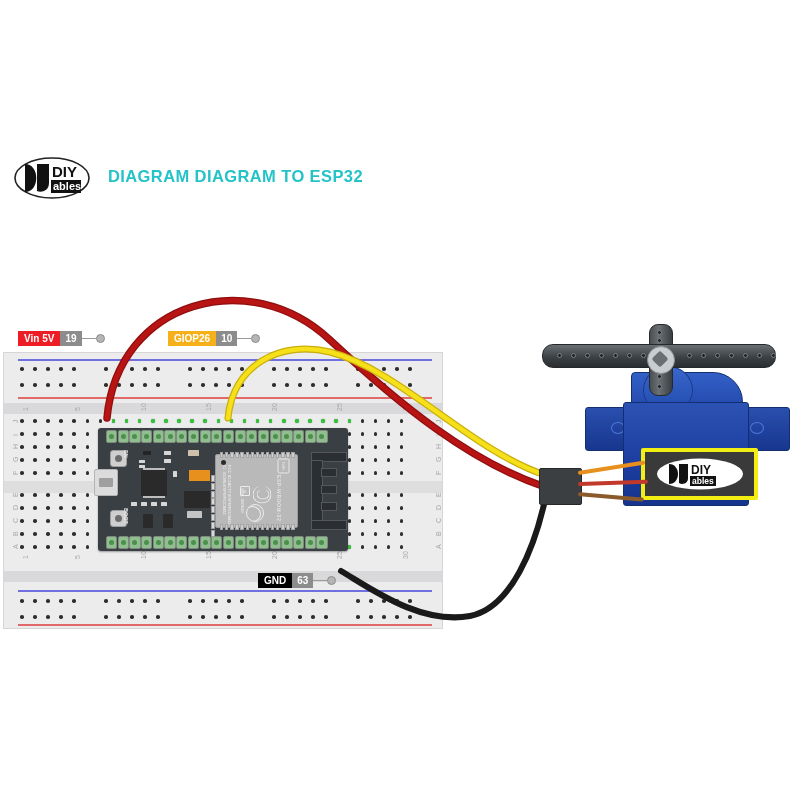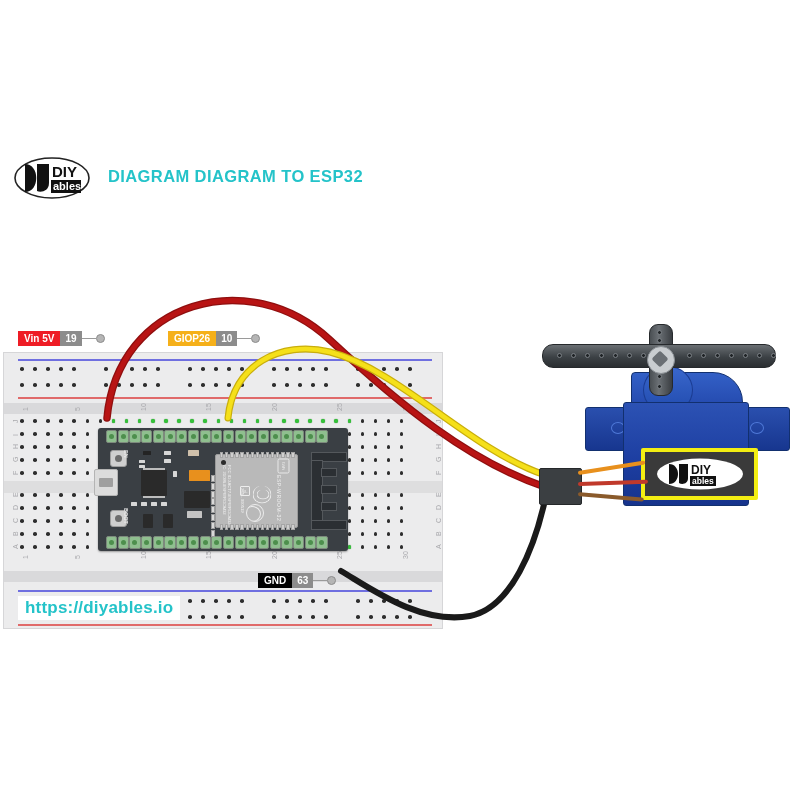--- a/index.html
+++ b/index.html
@@ -842,21 +842,20 @@
     <span class="dot"></span>
   </div>
 
   <div class="plabel" style="left:258px;top:573px">
     <span class="nm" id="lbl2nm" style="background: rgb(0, 0, 0); color: rgb(255, 255, 255);">GND</span>
     <span class="pn">63</span>
     <span class="lead"></span>
     <span class="dot"></span>
   </div>
 
-  <div class="url">https://diyables.io</div>
 
   <svg class="wires" viewBox="0 0 800 800">
     <path id="w-red" fill="none" stroke="#8f0f0f" stroke-width="7.5" stroke-linecap="round" d="M107,418 C118,300 250,265 330,340 C400,405 470,462 545,487"></path>
     <path id="w-red2" fill="none" stroke="#b81414" stroke-width="5" stroke-linecap="round" d="M107,418 C118,300 250,265 330,340 C400,405 470,462 545,487"></path>
     <path id="w-yel" fill="none" stroke="#c9ae0c" stroke-width="7" stroke-linecap="round" d="M228,418 C233,365 280,340 330,352 C400,370 470,450 545,475"></path>
     <path id="w-yel2" fill="none" stroke="#f5e01a" stroke-width="4.6" stroke-linecap="round" d="M228,418 C233,365 280,340 330,352 C400,370 470,450 545,475"></path>
     <path id="w-blk" fill="none" stroke="#1a1a1a" stroke-width="6" stroke-linecap="round" d="M341,571 C370,588 420,625 470,616 C512,608 535,545 545,500"></path>
   </svg>
 
   <div class="servo">

